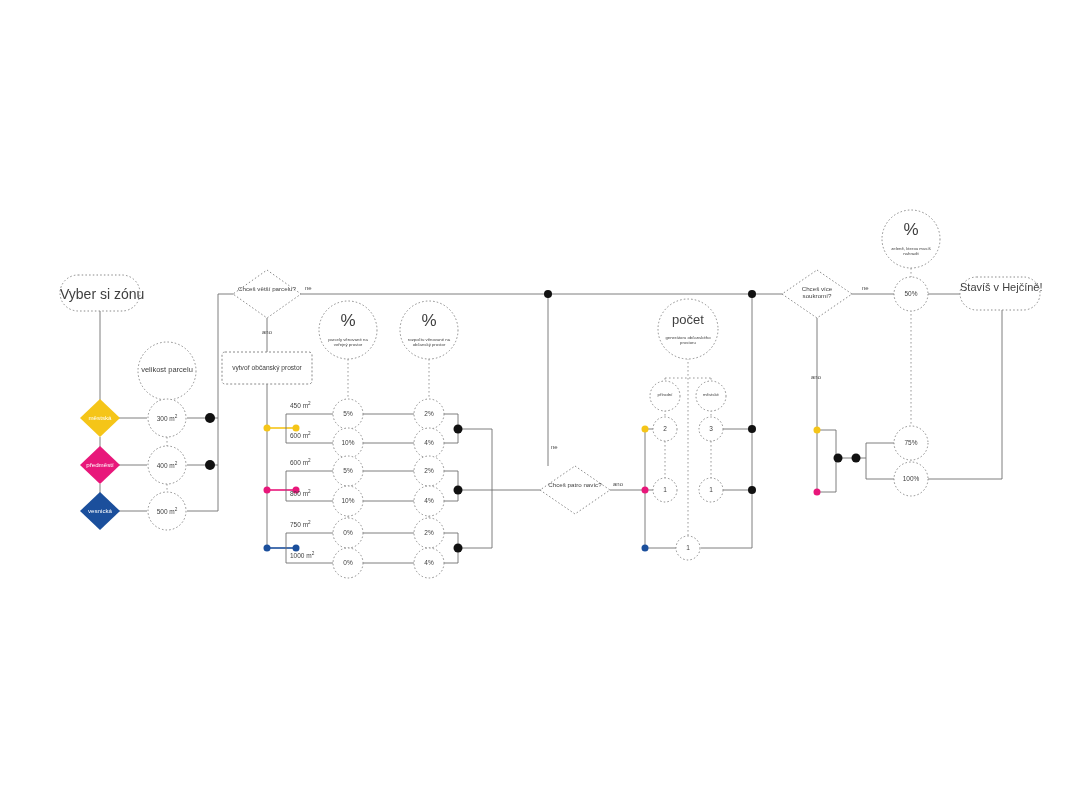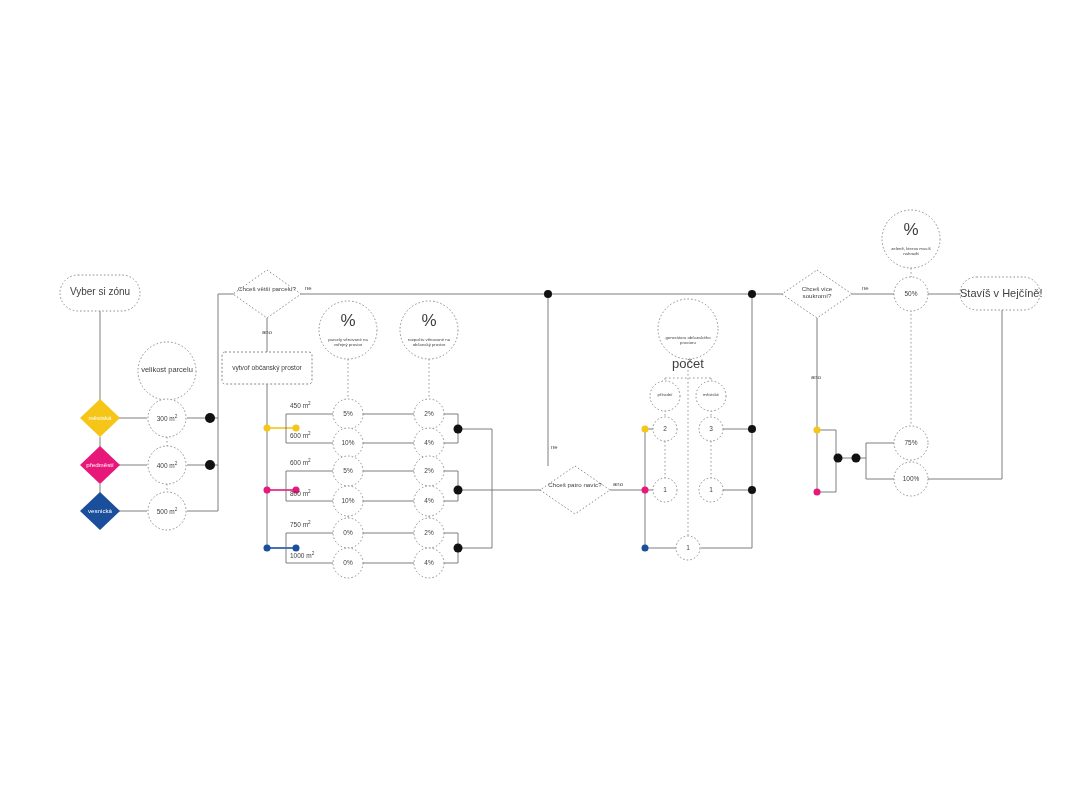--- a/index.html
+++ b/index.html
@@ -23,26 +23,26 @@
   }
   .lbl{
     position:absolute;
     text-align:center;
     line-height:1.15;
     color:#3f3f3f;
     pointer-events:none;
     white-space:nowrap;
   }
   .lbl.wrap{white-space:normal;}
-  .t-zone{font-size:10px;}
+  .t-zone{font-size:14px;}
   .t-node{font-size:7.5px;}
   .t-tiny{font-size:4.3px;}
   .t-pct-big{font-size:17px;}
   .t-pct-sub{font-size:4.3px;}
-  .t-pocet{font-size:13px;margin-top:44px;}
+  .t-pocet{font-size:13px;}
   .t-diamondtext{font-size:6.2px;}
   .t-edge{font-size:6px;color:#4a4a4a;}
   .t-area{font-size:6.5px;}
   .t-final{font-size:11px;}
   .t-boxtext{font-size:6.6px;}
   .t-onzone{font-size:6.2px;color:#ffffff;}
   .sup{font-size:0.72em;vertical-align:super;}
 </style>
 </head>
 <body>
@@ -324,15 +324,15 @@
   <div class="lbl t-area" style="left:673px;top:544px;width:30px;">1</div>
 
   <div class="lbl t-diamondtext wrap" style="left:787px;top:285px;width:60px;">Chceš více soukromí?</div>
   <div class="lbl t-edge" style="left:862px;top:285px;">ne</div>
   <div class="lbl t-edge" style="left:811px;top:374px;">ano</div>
 
   <div class="lbl t-area" style="left:891px;top:290px;width:40px;">50%</div>
   <div class="lbl t-area" style="left:891px;top:439px;width:40px;">75%</div>
   <div class="lbl t-area" style="left:891px;top:475px;width:40px;">100%</div>
 
-  <div class="lbl t-final" style="left:960px;top:287px;width:80px;">Stavíš v Hejčíně!</div>
+  <div class="lbl t-final" style="left:960px;top:281px;width:80px;">Stavíš v Hejčíně!</div>
 
 </div>
 
 </body></html>

